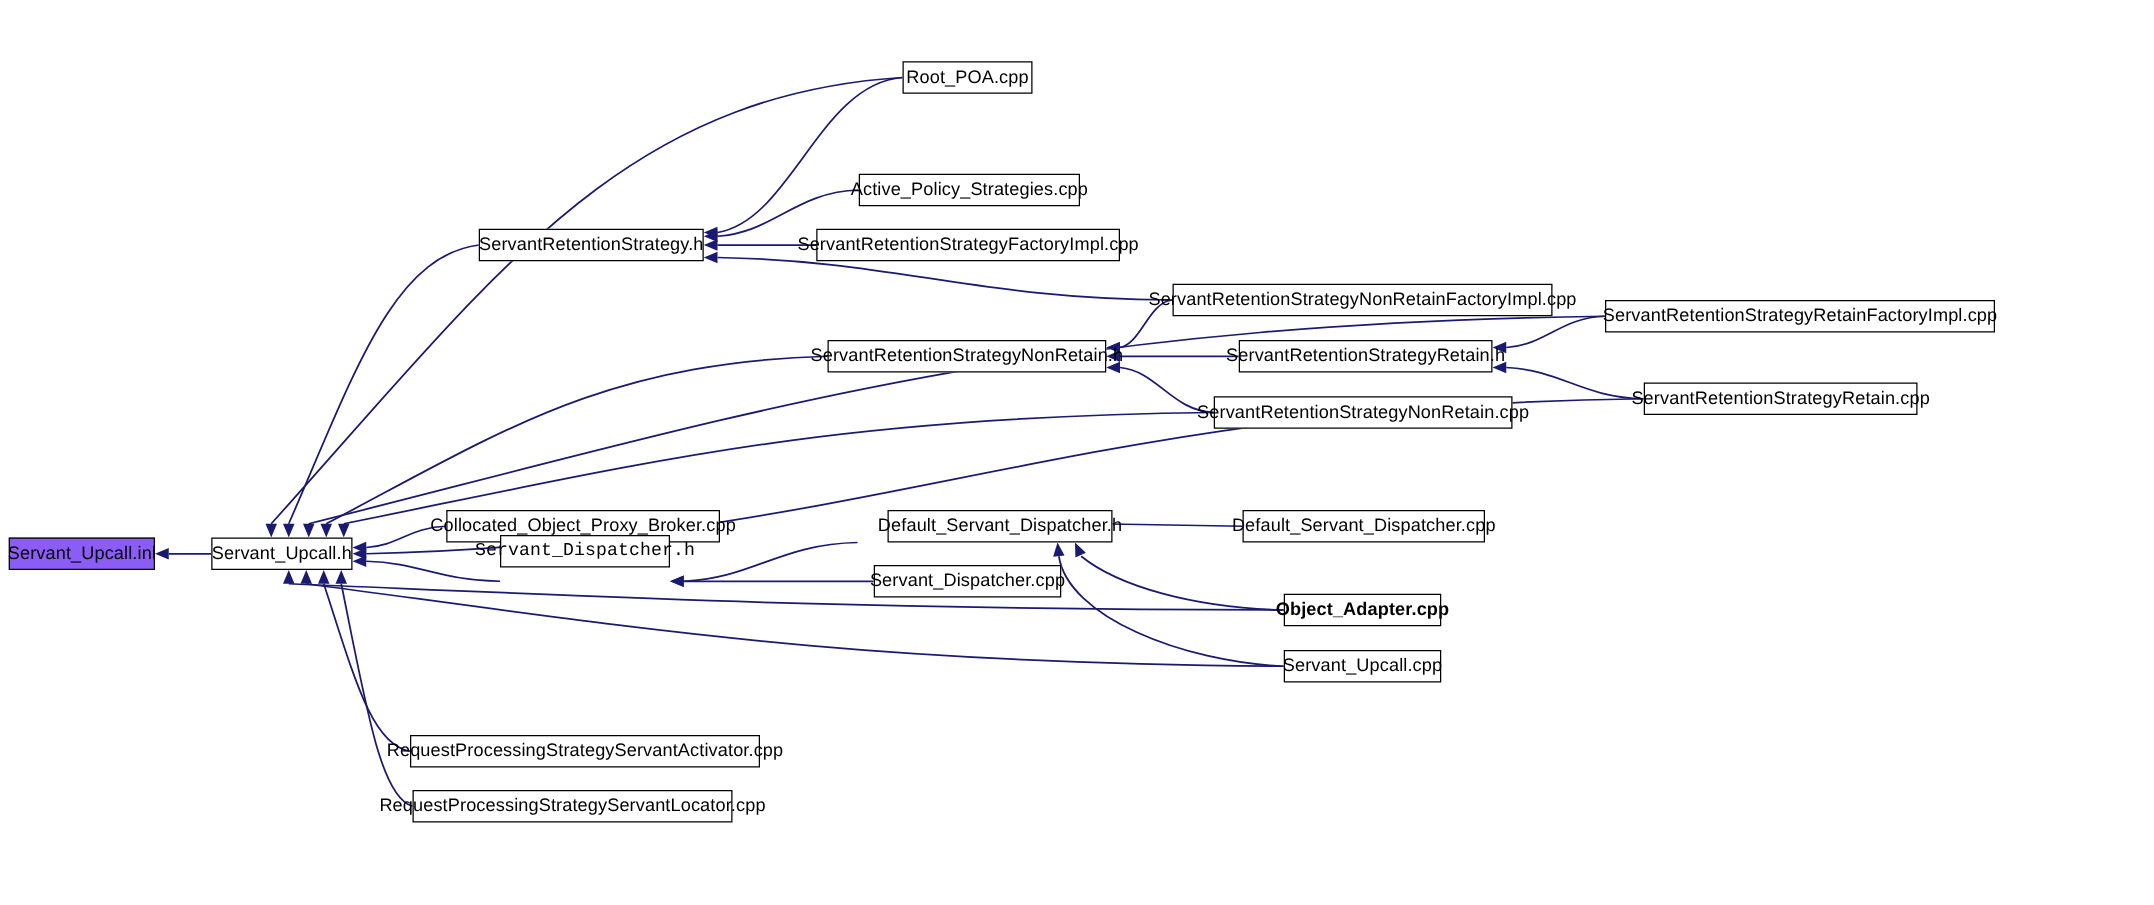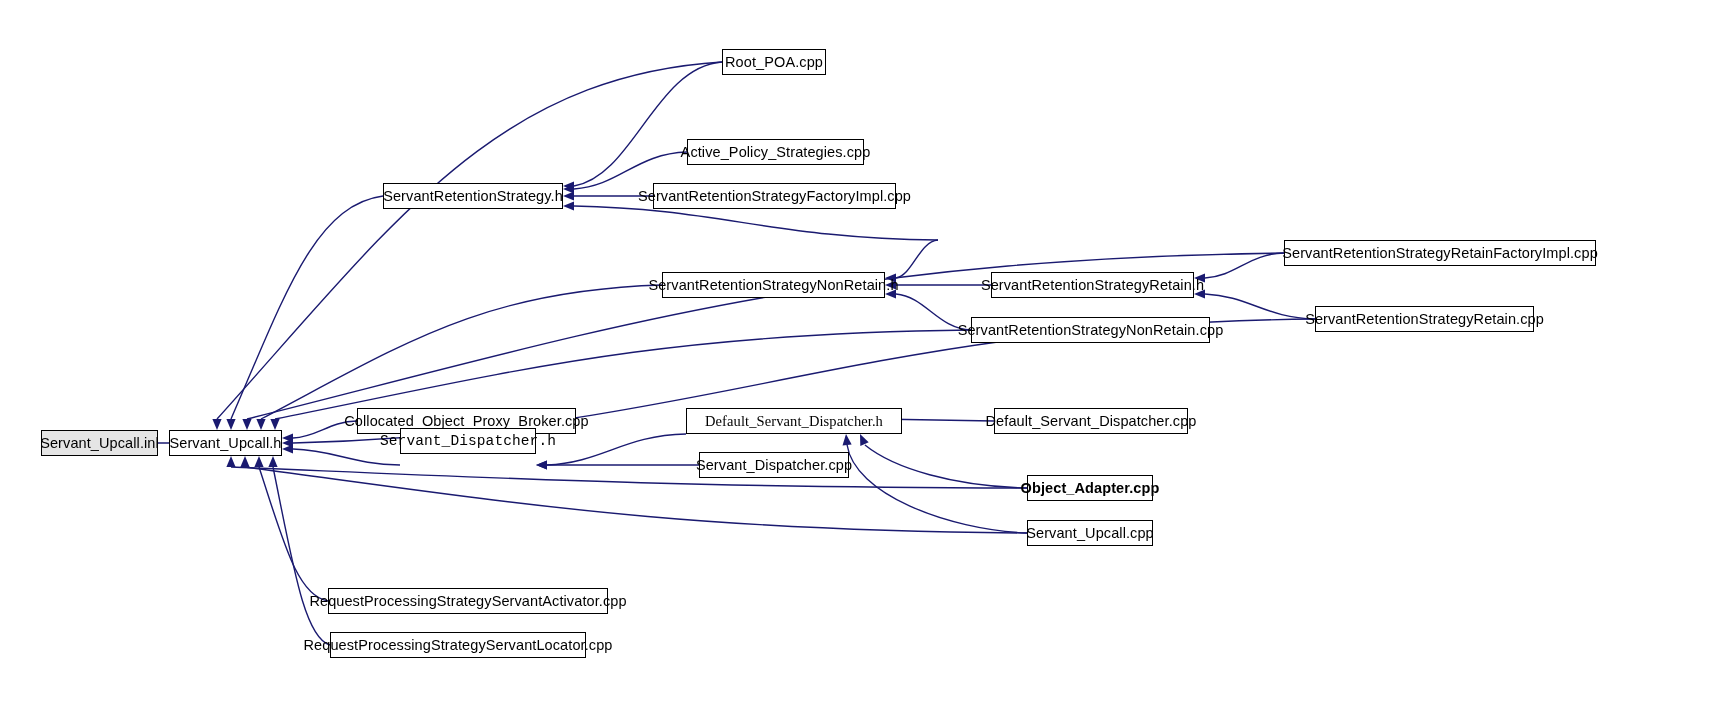--- a/index.html
+++ b/index.html
@@ -50,23 +50,22 @@
     line-height: 1;
     white-space: nowrap;
     display: flex;
     align-items: center;
     justify-content: center;
     letter-spacing: 0.1px;
     cursor: pointer;
     user-select: none;
   }
   .node.current {
-    background: #e5e5e5;
+    background: #8b5cf6;
     cursor: default;
-    margin-left: 34px;
   }
   .node-label {
     display: block;
     padding: 0 7px;
   }
 </style>
 </head>
 <body>
 
 <div id="graph-root">
@@ -142,20 +141,23 @@
       </div>
       <div class="node" style="left: 383px; top: 183px; width: 180px; height: 26px;">
         <span class="node-label">ServantRetentionStrategy.h</span>
       </div>
       <div class="node" style="left: 687px; top: 139px; width: 177px; height: 26px;">
         <span class="node-label">Active_Policy_Strategies.cpp</span>
       </div>
       <div class="node" style="left: 653px; top: 183px; width: 243px; height: 26px;">
         <span class="node-label">ServantRetentionStrategyFactoryImpl.cpp</span>
       </div>
+      <div class="node" style="left: 938px; top: 227px; width: 304px; height: 26px;">
+        <span class="node-label">ServantRetentionStrategyNonRetainFactoryImpl.cpp</span>
+      </div>
       <div class="node" style="left: 1284px; top: 240px; width: 312px; height: 26px;">
         <span class="node-label">ServantRetentionStrategyRetainFactoryImpl.cpp</span>
       </div>
       <div class="node" style="left: 662px; top: 272px; width: 223px; height: 26px;">
         <span class="node-label">ServantRetentionStrategyNonRetain.h</span>
       </div>
       <div class="node" style="left: 991px; top: 272px; width: 203px; height: 26px;">
         <span class="node-label">ServantRetentionStrategyRetain.h</span>
       </div>
       <div class="node" style="left: 971px; top: 317px; width: 239px; height: 26px;">
@@ -163,21 +165,21 @@
       </div>
       <div class="node" style="left: 357px; top: 408px; width: 219px; height: 26px;">
         <span class="node-label">Collocated_Object_Proxy_Broker.cpp</span>
       </div>
       <div class="node" style="left: 1315px; top: 306px; width: 219px; height: 26px;">
         <span class="node-label">ServantRetentionStrategyRetain.cpp</span>
       </div>
       <div class="node" style="left: 400px; top: 428px; width: 136px; height: 26px; font-family: Liberation Mono, monospace;">
         <span class="node-label">Servant_Dispatcher.h</span>
       </div>
-      <div class="node" style="left: 686px; top: 408px; width: 216px; height: 26px; font-family: Liberation Serif, serif;">
+      <div class="node" style="left: 710px; top: 408px; width: 180px; height: 26px;">
         <span class="node-label">Default_Servant_Dispatcher.h</span>
       </div>
       <div class="node" style="left: 699px; top: 452px; width: 150px; height: 26px;">
         <span class="node-label">Servant_Dispatcher.cpp</span>
       </div>
       <div class="node" style="left: 994px; top: 408px; width: 194px; height: 26px;">
         <span class="node-label">Default_Servant_Dispatcher.cpp</span>
       </div>
       <div class="node" style="left: 1027px; top: 475px; width: 126px; height: 26px; font-weight: bold;">
         <span class="node-label">Object_Adapter.cpp</span>

